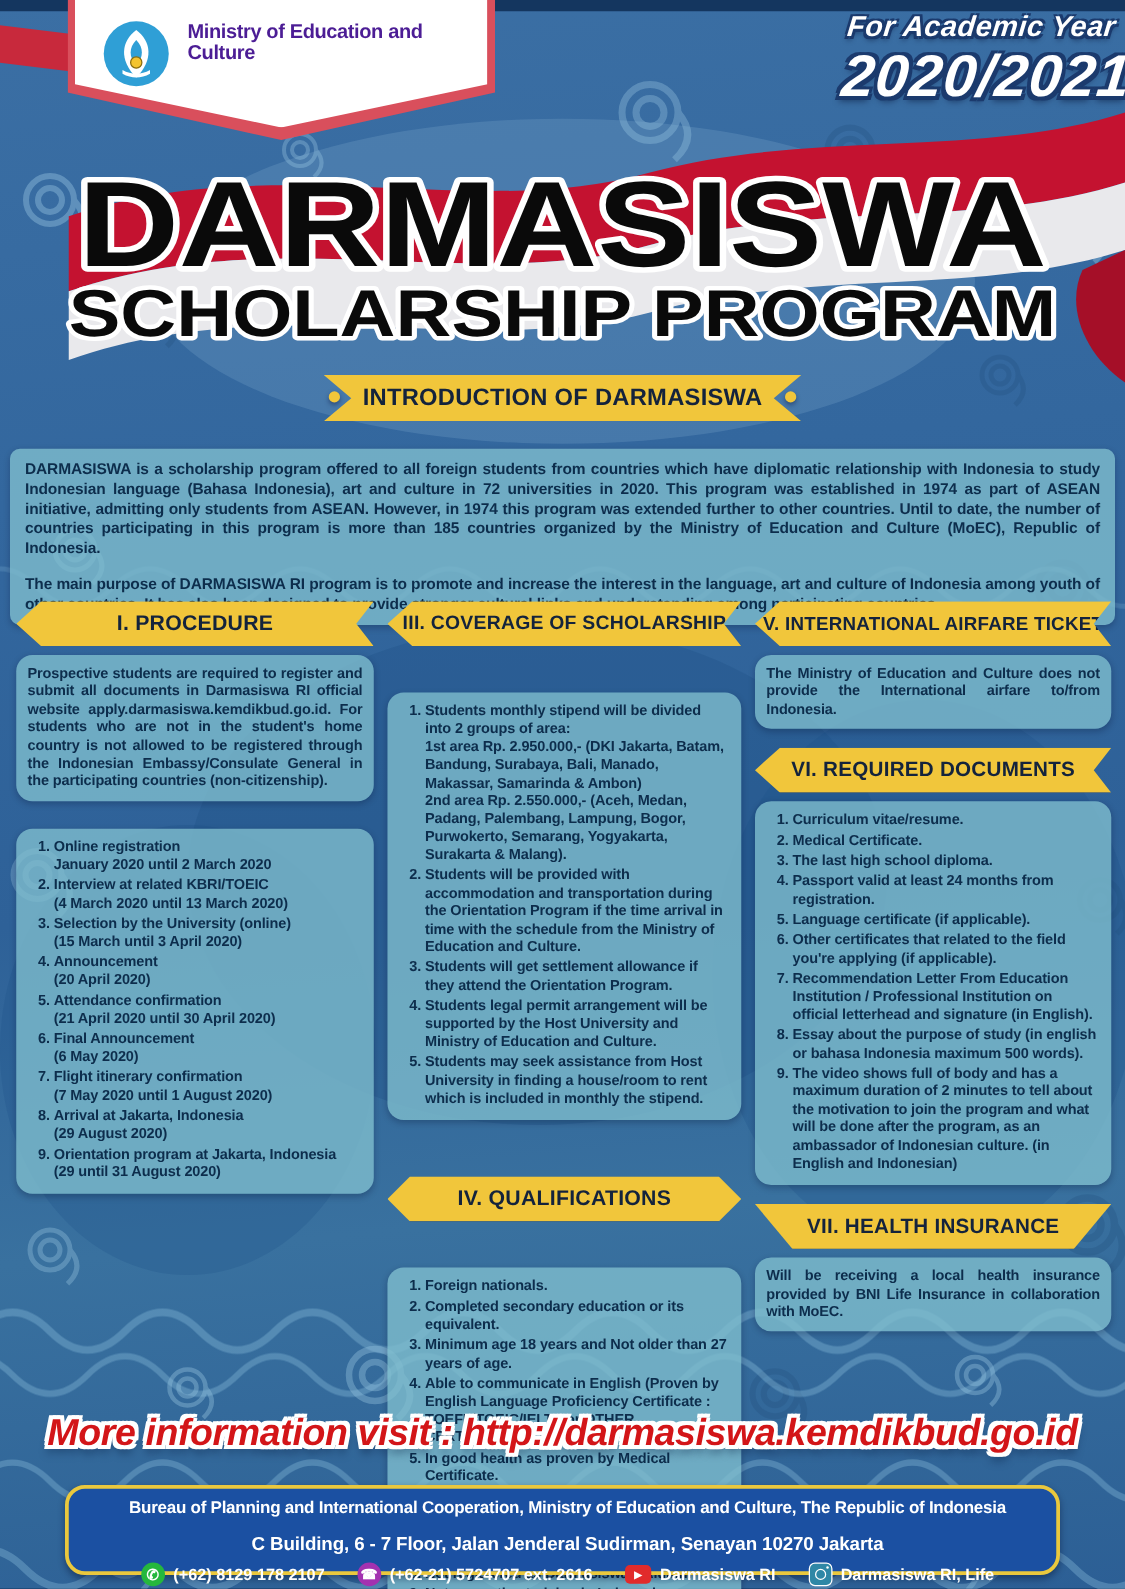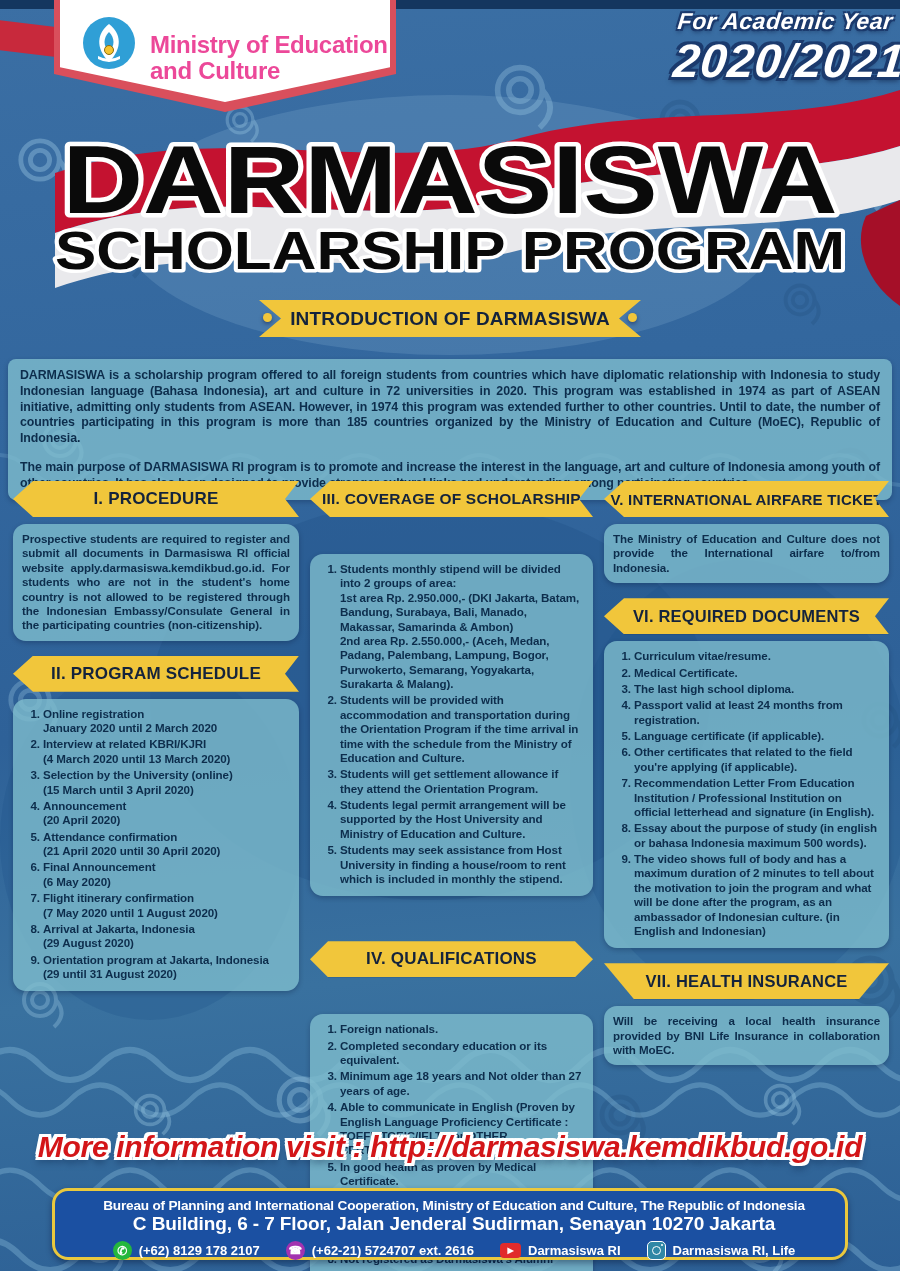--- a/index.html
+++ b/index.html
@@ -13,21 +13,21 @@
 
   
   .top-strip{left:0;top:0;width:900px;height:9px;background:#14365f;}
 
   
   .badge-red{left:54px;top:0;width:342px;height:112px;background:#d94f5c;
     clip-path:polygon(0 0,100% 0,100% 66%,50% 100%,0 66%);}
   .badge{left:60px;top:0;width:330px;height:102px;background:#ffffff;
     clip-path:polygon(0 0,100% 0,100% 66%,50% 100%,0 66%);display:flex;align-items:flex-start;}
   .badge .logo{margin:12px 10px 0 18px;flex:0 0 auto;}
-  .badge .mname{margin-top:32px;font-size:24px;line-height:1.08;font-weight:bold;color:#ec4899;letter-spacing:-0.3px;}
+  .badge .mname{margin-top:17px;font-size:16px;line-height:1.08;font-weight:bold;color:#4c1d95;letter-spacing:-0.3px;}
   .red-sliver{left:0;top:24px;width:62px;height:30px;background:#c8293c;transform:skewY(7deg);z-index:1;}
 
   
   .acad{right:10px;top:8px;width:215px;text-align:center;transform:skewX(-6deg);}
   .acad .l1{font-size:23px;font-weight:bold;font-style:italic;color:#fff;letter-spacing:.5px;
     text-shadow:-2px -2px 0 #1b3a6d,2px -2px 0 #1b3a6d,-2px 2px 0 #1b3a6d,2px 2px 0 #1b3a6d,0 3px 4px rgba(0,10,40,.5);}
   .acad .l2{font-size:47px;font-weight:bold;font-style:italic;color:#fff;margin-top:-2px;letter-spacing:1px;
     text-shadow:-3px -3px 0 #1b3a6d,3px -3px 0 #1b3a6d,-3px 3px 0 #1b3a6d,3px 3px 0 #1b3a6d,0 4px 5px rgba(0,10,40,.5);}
 
   .title-svg{left:0;top:88px;width:900px;height:250px;}
@@ -70,21 +70,21 @@
 
   
   .more-info{left:0;top:1130px;width:900px;text-align:center;font-size:30px;font-weight:bold;font-style:italic;
     color:#d31518;letter-spacing:-.3px;
     text-shadow:-3px -3px 0 #fff,3px -3px 0 #fff,-3px 3px 0 #fff,3px 3px 0 #fff,-3px 0 0 #fff,3px 0 0 #fff,0 -3px 0 #fff,0 3px 0 #fff,0 6px 7px rgba(5,25,60,.55);}
 
   
   .footer{left:52px;top:1188px;width:796px;height:72px;background:#1b50a2;border:3px solid #eac83d;border-radius:16px;
     box-sizing:border-box;color:#fff;text-align:center;padding:7px 2px 5px 10px;box-shadow:0 3px 6px rgba(0,10,40,.4);}
   .footer .f1{font-size:13.6px;font-weight:bold;letter-spacing:-.2px;}
-  .footer .f2{font-size:19px;font-weight:bold;margin-top:0;letter-spacing:-.1px;}
+  .footer .f2{font-size:15px;font-weight:bold;margin-top:14px;letter-spacing:-.1px;}
   .contacts{display:flex;justify-content:center;align-items:center;gap:26px;margin-top:6px;}
   .contact{display:flex;align-items:center;gap:7px;font-size:13px;font-weight:bold;}
   .cic{display:inline-flex;align-items:center;justify-content:center;color:#fff;}
   .ic-wa{width:19px;height:19px;border-radius:50%;background:#25b73d;font-size:12px;}
   .ic-ph{width:19px;height:19px;border-radius:50%;background:#a332b0;font-size:11px;}
   .ic-yt{width:21px;height:15px;border-radius:4px;background:#e12b2b;font-size:8px;}
   .ic-ig{width:17px;height:17px;border-radius:5px;background:#2f87a6;border:1.5px solid #fff;position:relative;}
   .ic-ig .ring{position:absolute;left:4px;top:4px;width:7px;height:7px;border:1.5px solid #fff;border-radius:50%;}
   .ic-ig .dot{position:absolute;right:1.5px;top:1.5px;width:2px;height:2px;border-radius:50%;background:#fff;}
 </style>
@@ -182,29 +182,26 @@
   </div>
 
   <div class="layer cols">
 
     <div class="col col1">
       <div class="ribbon sec-h">
         <span>I. PROCEDURE</span>
       </div>
       <div class="panel just">Prospective students are required to register and submit all documents in Darmasiswa RI official website apply.darmasiswa.kemdikbud.go.id. For students who are not in the student's home country is not allowed to be registered through the Indonesian Embassy/Consulate General in the participating countries (non-citizenship).</div>
 
-      <div class="ribbon sec-h">
-        <span>II. PROGRAM SCHEDULE</span>
-      </div>
       <div class="panel">
         <ol class="plist">
 
             <li><span>Online registration</span><span class="sched-date">January 2020 until 2 March 2020</span></li>
 
-            <li><span>Interview at related KBRI/KJRI</span><span class="sched-date">(4 March 2020 until 13 March 2020)</span></li>
+            <li><span>Interview at related KBRI/TOEIC</span><span class="sched-date">(4 March 2020 until 13 March 2020)</span></li>
 
             <li><span>Selection by the University (online)</span><span class="sched-date">(15 March until 3 April 2020)</span></li>
 
             <li><span>Announcement</span><span class="sched-date">(20 April 2020)</span></li>
 
             <li><span>Attendance confirmation</span><span class="sched-date">(21 April 2020 until 30 April 2020)</span></li>
 
             <li><span>Final Announcement</span><span class="sched-date">(6 May 2020)</span></li>
 
             <li><span>Flight itinerary confirmation</span><span class="sched-date">(7 May 2020 until 1 August 2020)</span></li>

